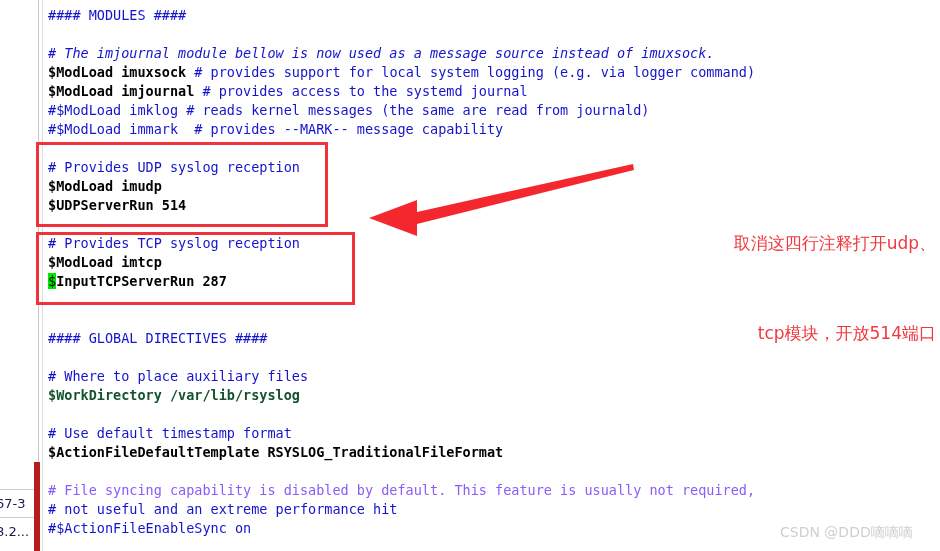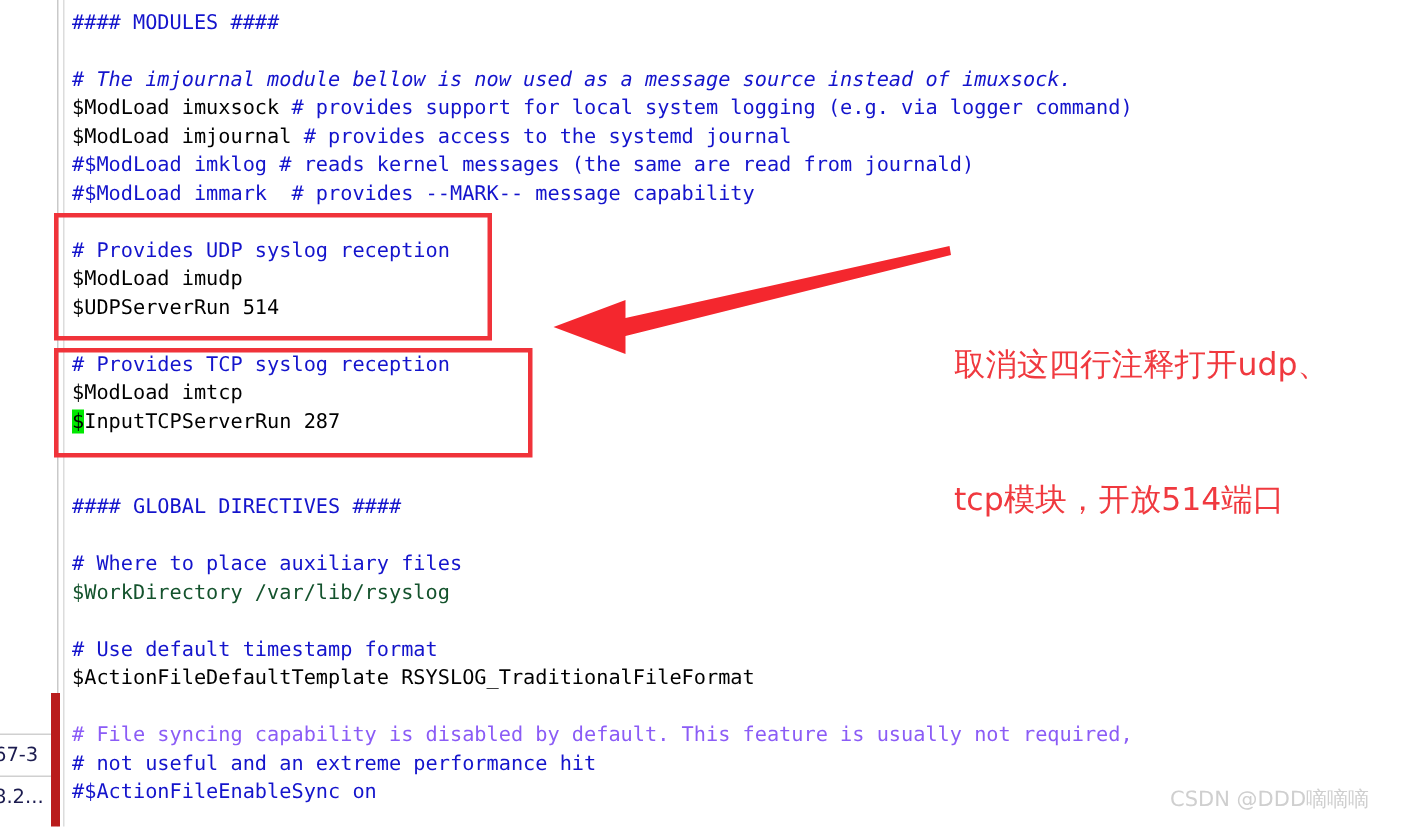--- a/index.html
+++ b/index.html
@@ -46,21 +46,21 @@
   .line {
     height: 19px;
     line-height: 19px;
     white-space: pre;
     font-size: 13.5px;
     font-family: "DejaVu Sans Mono", monospace;
     letter-spacing: 0px;
     color: #000000;
   }
   .cm { color: #1414cc; }     
-  .dir { color: #000000; }    
+  .dir { color: #000000; font-weight: bold; }    
   .hl {                        
     background: #00e800;
     color: #000000;
   }
 
   
   .redbox {
     position: absolute;
     border: 3px solid #f0333a;
     box-sizing: border-box;
@@ -91,23 +91,24 @@
   }
 
   
   #annotation {
     position: absolute;
     left: 636px;
     top: 168px;
     width: 300px;
     color: #f0393f;
     font-family: "DejaVu Sans", sans-serif;
-    font-size: 21px;
+    font-size: 17px;
     line-height: 30px;
     white-space: pre;
+    text-align: right;
   }
 
   
   #corner-table {
     position: absolute;
     left: 0;
     top: 462px;
     width: 34px;
     height: 89px;
     background: #ffffff;

